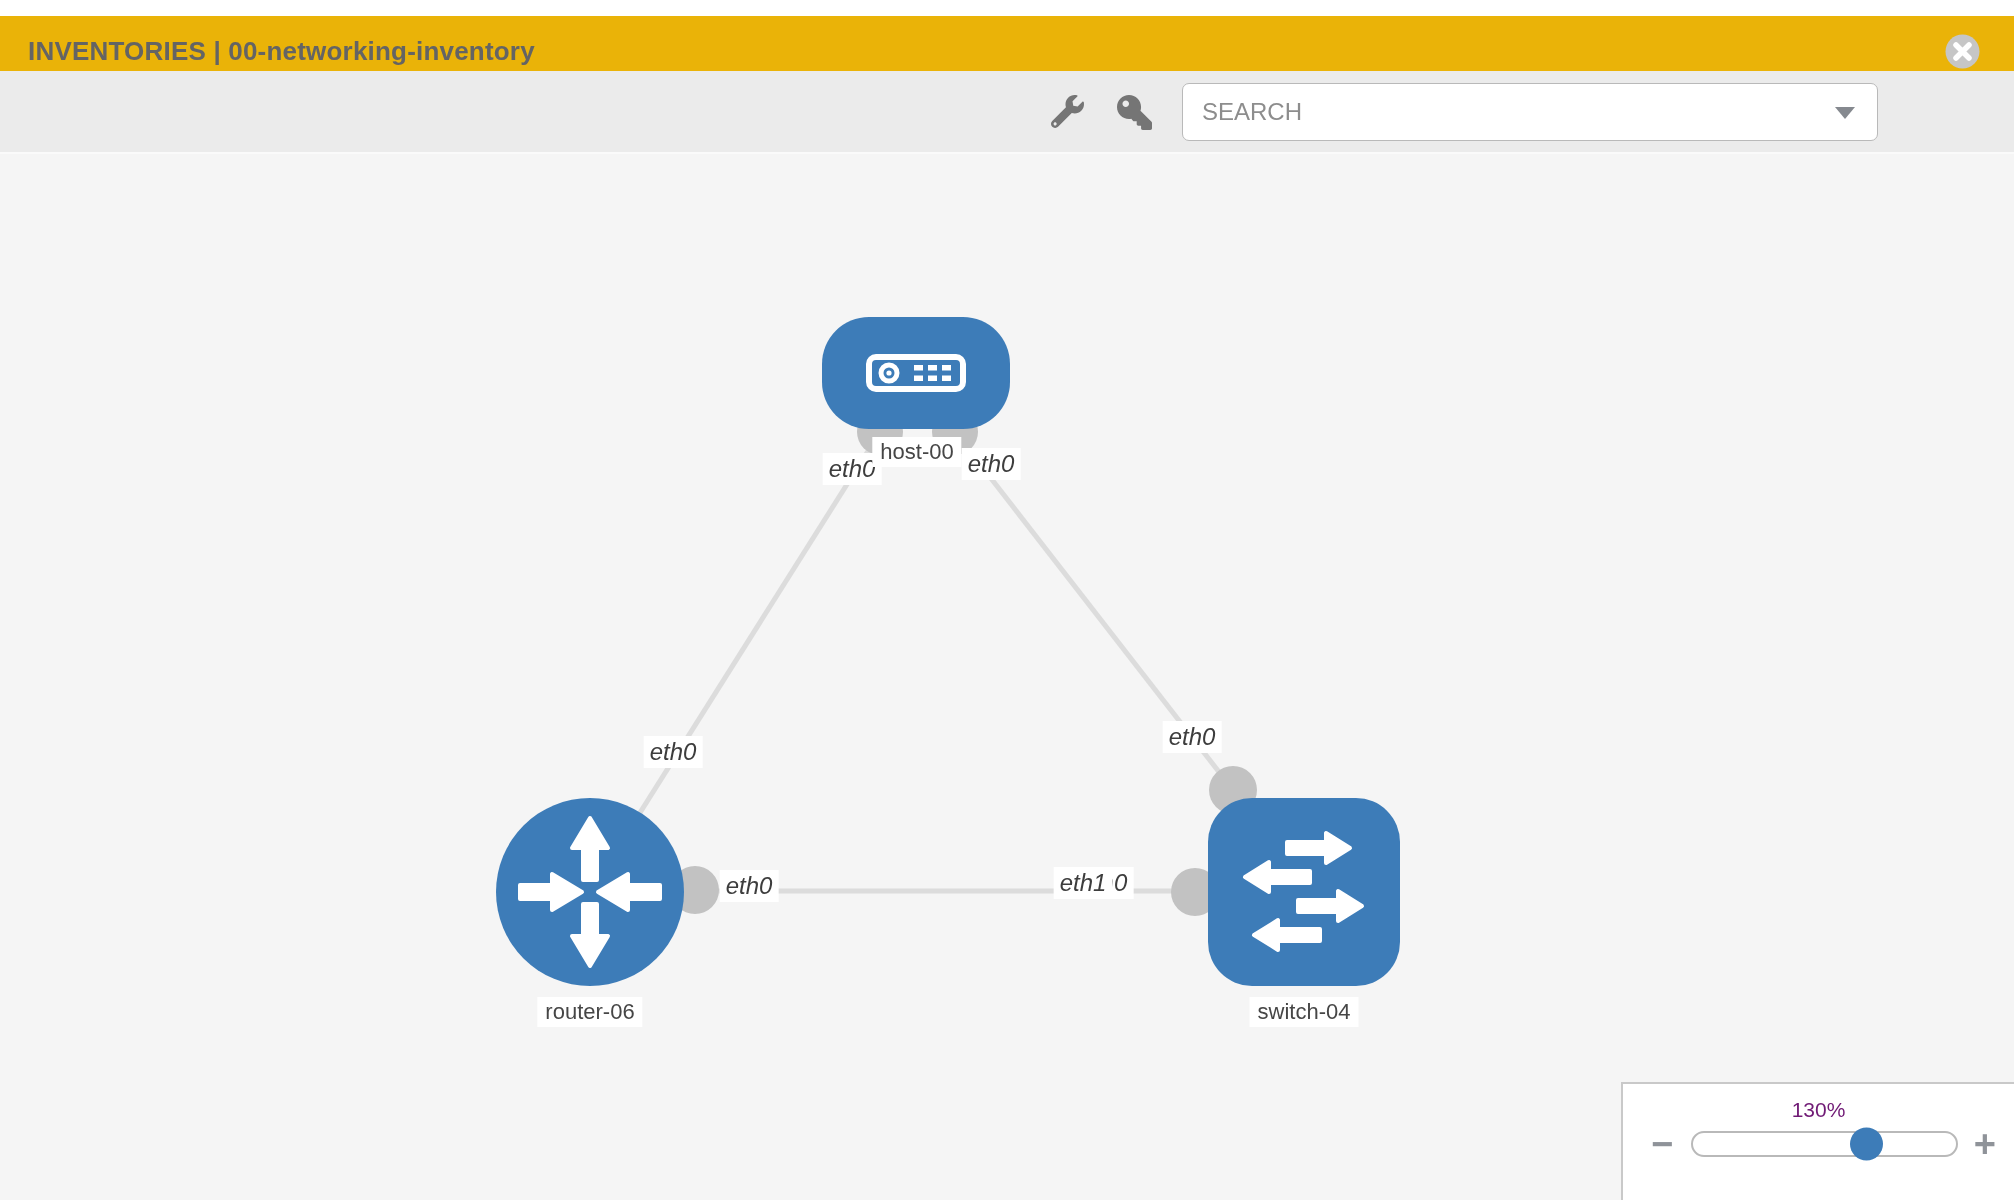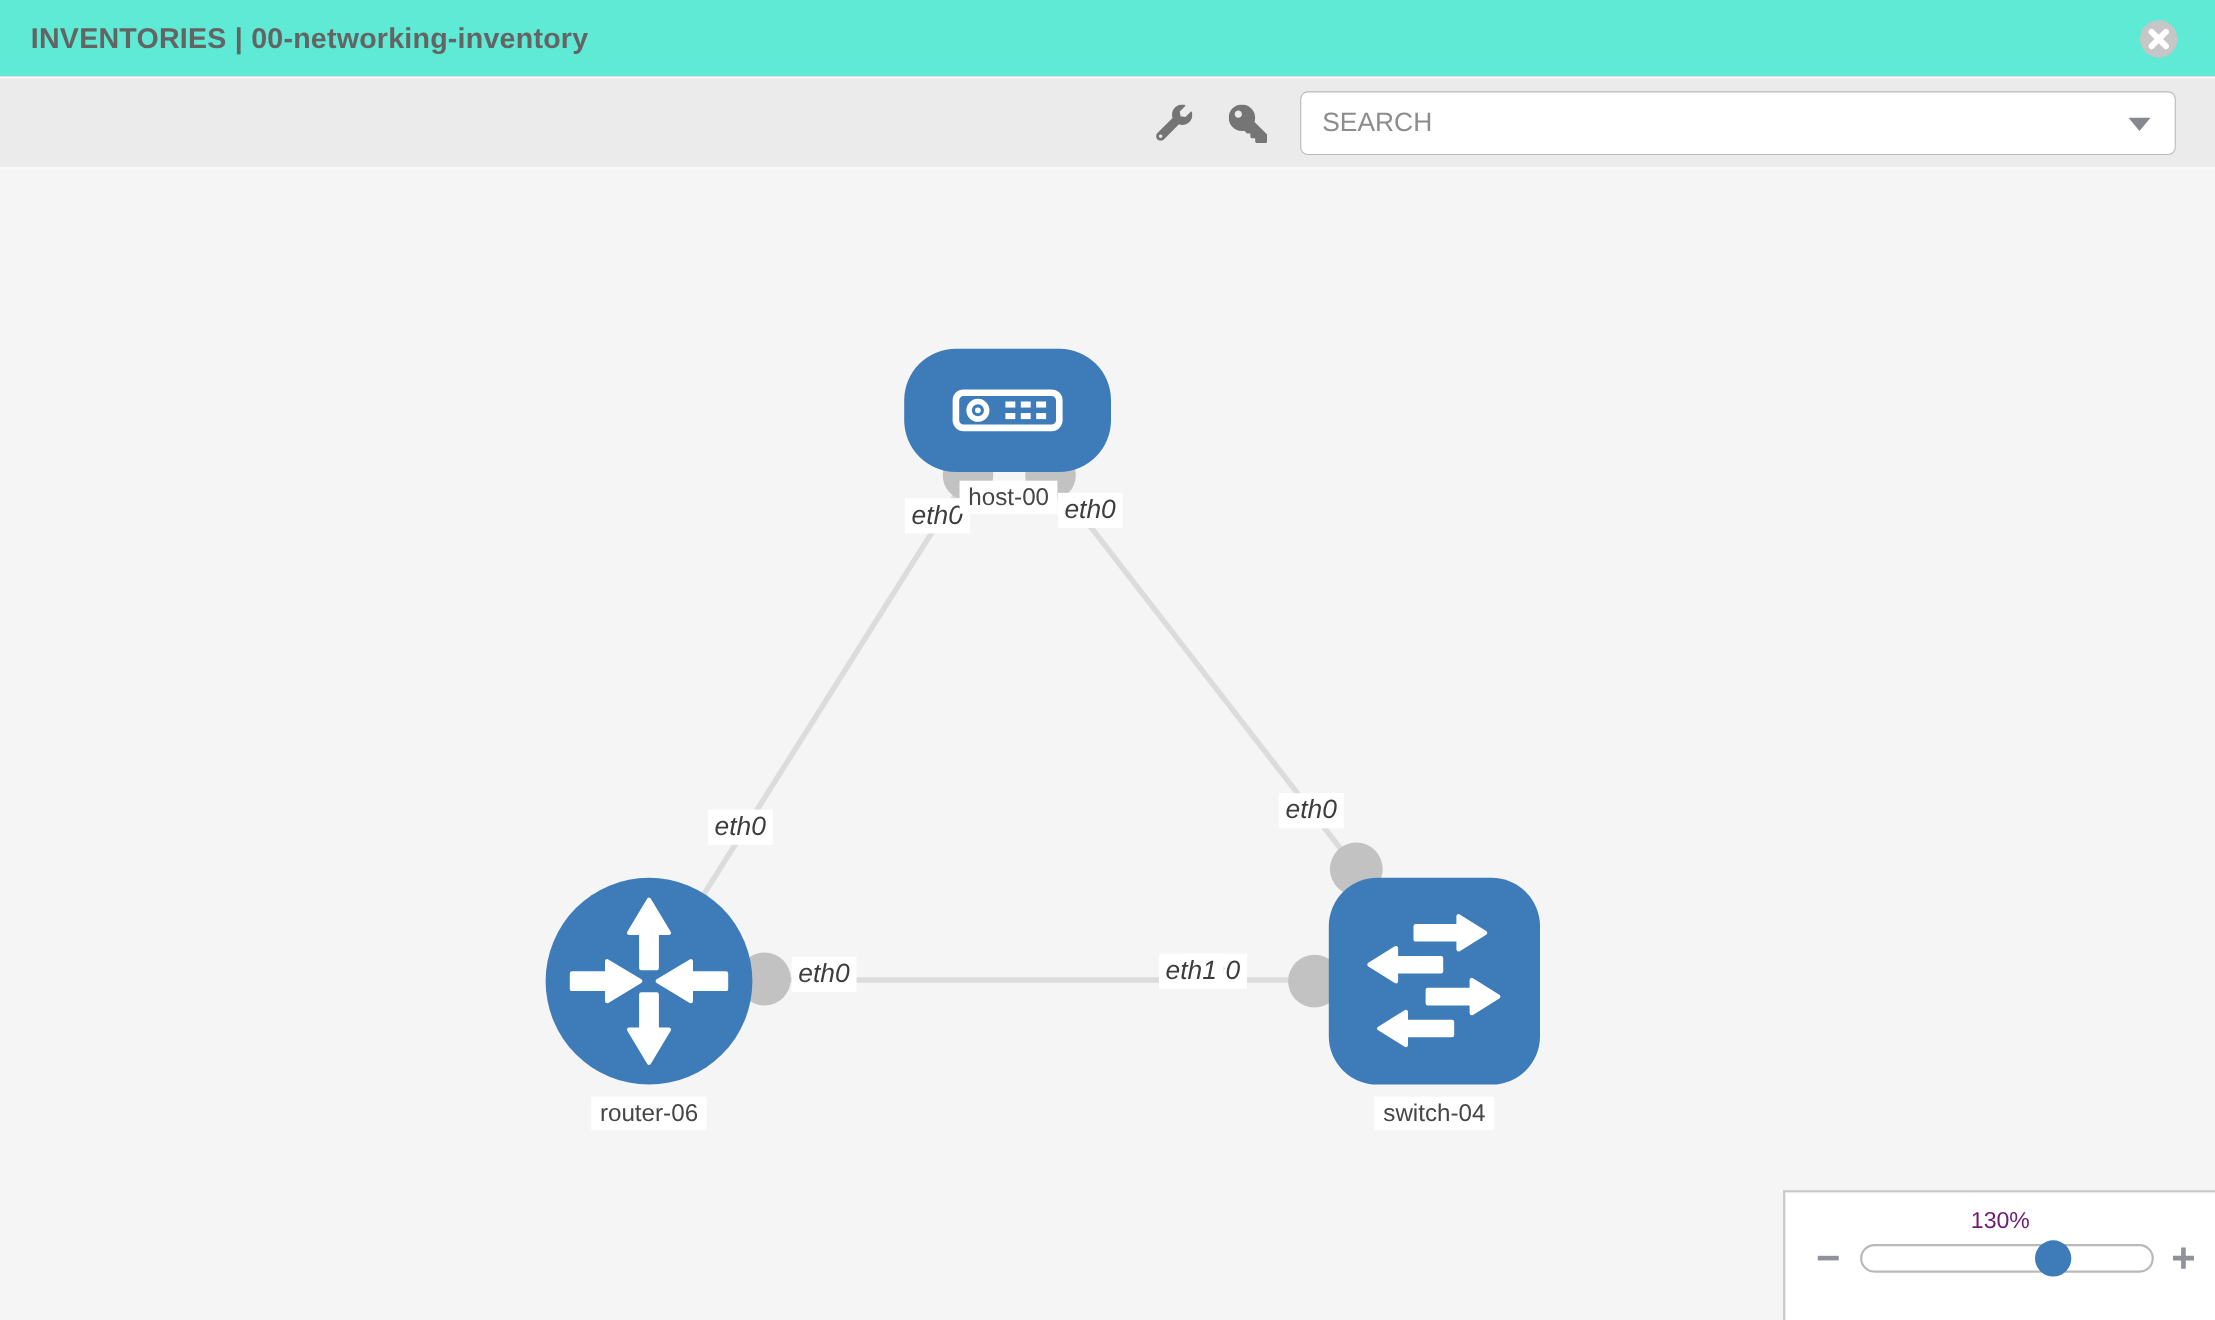--- a/index.html
+++ b/index.html
@@ -1,36 +1,36 @@
 <!DOCTYPE html>
 <html><head>
 <meta charset="utf-8">
 <style>
   html,body{margin:0;padding:0;background:#fff;}
   .app{position:relative;width:2014px;height:1200px;overflow:hidden;
        font-family:"Liberation Sans","DejaVu Sans",sans-serif;background:#fff;}
 
   
-  .header{position:absolute;left:0;top:0;width:100%;height:70px;background:#5eead4;
+  .header{position:absolute;left:0;top:16px;width:100%;height:70px;background:#eab308;
           border-bottom:1px solid #dcdcdc;box-sizing:border-box;}
   .page-title{position:absolute;left:28px;top:0;height:70px;line-height:70px;
               font-size:26px;font-weight:bold;color:#646464;letter-spacing:.2px;}
   .close-btn{position:absolute;right:34px;top:18px;width:35px;height:35px;cursor:pointer;}
 
   
   .toolbar{position:absolute;left:0;top:71px;width:100%;height:81px;background:#ebebeb;
            border-bottom:2px solid #fafafa;box-sizing:content-box;}
   .select{position:absolute;top:12px;height:58px;background:#fff;border:1px solid #b9b9b9;
           border-radius:7px;box-sizing:border-box;cursor:pointer;}
   .select .sel-label{position:absolute;left:19px;top:0;line-height:56px;font-size:24px;color:#8d8d8d;}
   .caret{position:absolute;right:22px;top:23px;width:0;height:0;
          border-left:10px solid transparent;border-right:10px solid transparent;
          border-top:12px solid #85898f;}
   .sel-actions{left:28px;width:807px;}
-  .sel-search{left:1182px;width:796px;}
+  .sel-search{left:1182px;width:696px;}
   .tool-icon{position:absolute;top:24px;cursor:pointer;}
   .icon-wrench{left:1051px;}
   .icon-key{left:1117px;}
 
   
   .canvas{position:absolute;left:0;top:154px;width:2014px;height:1046px;background:#f5f5f5;}
   .canvas svg.graph{position:absolute;left:0;top:0;}
   .chip{position:absolute;transform:translate(-50%,-50%);background:#fff;white-space:nowrap;}
   .node-label{font-size:22px;color:#464646;padding:2px 8px;}
   .if-label{font-size:24px;color:#3d3d3d;padding:2px 6px;font-style:italic;}

